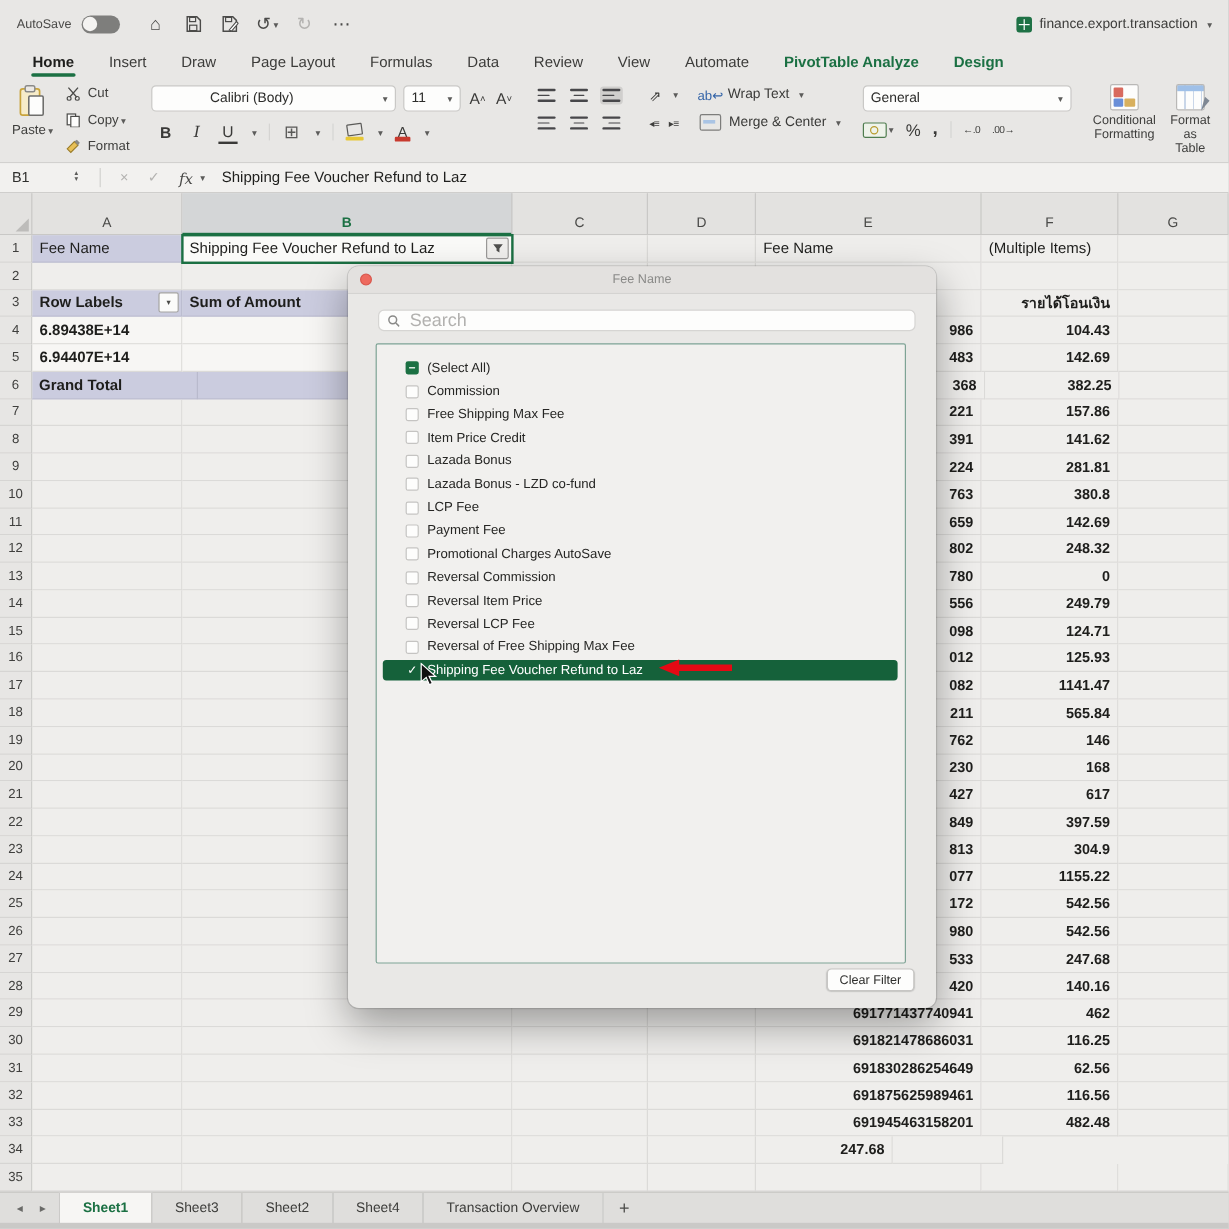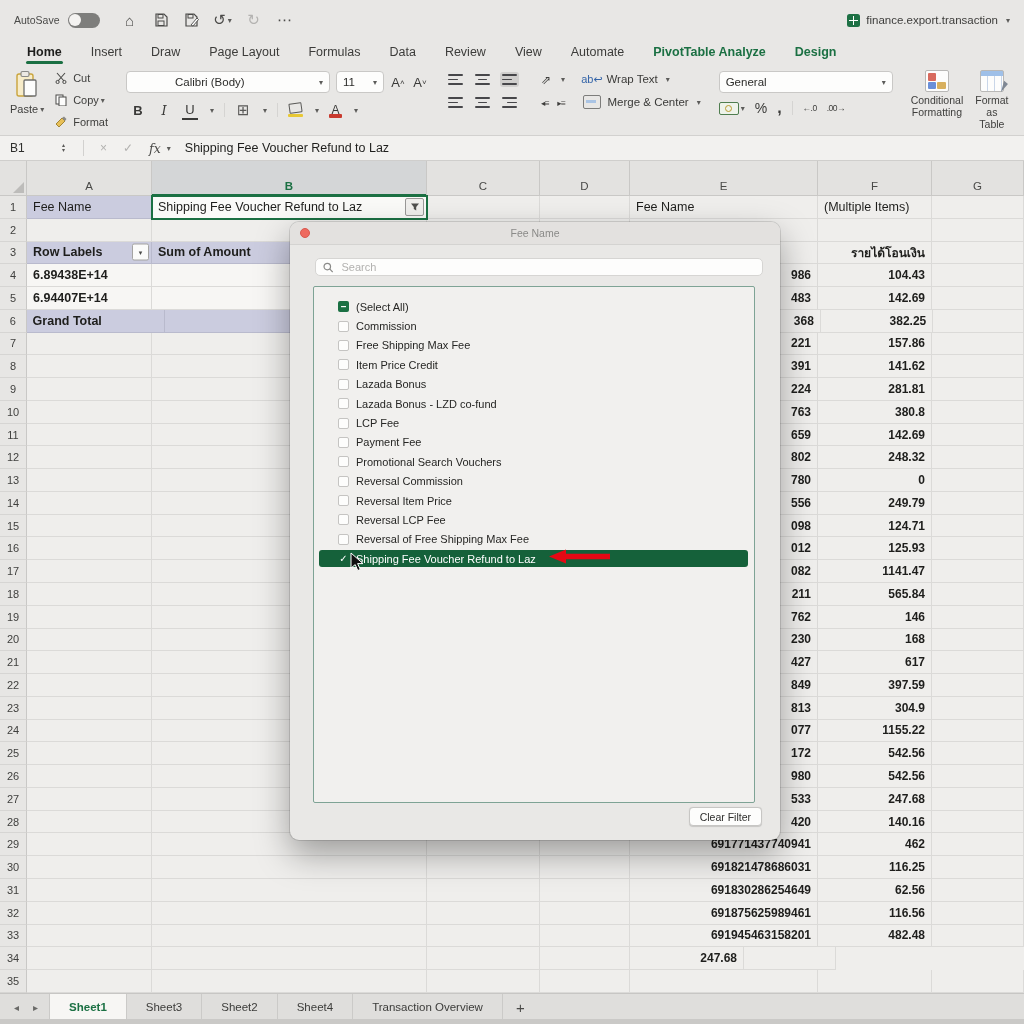--- a/index.html
+++ b/index.html
@@ -110,21 +110,21 @@
   .cell.selcell{background:#fafaf8;outline:2px solid #1b7043;outline-offset:-1px;z-index:3;overflow:visible;}
   .filterbtn{position:absolute;right:2px;top:50%;transform:translateY(-50%);width:17px;height:16px;background:#f0efed;border:1px solid #9a9998;border-radius:2px;display:flex;align-items:center;justify-content:center;}
   .ddbtn{position:absolute;right:2px;top:50%;transform:translateY(-50%);width:15px;height:15px;background:#fbfbfa;border:1px solid #a5a4a2;border-radius:2px;font-size:7px;color:#4a4a48;display:flex;align-items:center;justify-content:center;}
   .ct{white-space:nowrap;}
 
   
   .dialog{position:absolute;left:290px;top:222px;width:490px;height:618px;background:#e9e8e6;border-radius:9px;box-shadow:0 14px 34px rgba(0,0,0,.35), 0 0 0 1px rgba(0,0,0,.12);z-index:10;}
   .dtitle{height:22px;background:#e3e1df;border-radius:9px 9px 0 0;border-bottom:1px solid #d4d3d1;display:flex;align-items:center;justify-content:center;font-size:10.5px;color:#8a8a88;position:relative;}
   .closedot{position:absolute;left:10px;top:6px;width:10px;height:10px;border-radius:50%;background:#ee6a5f;border:.5px solid #d9584e;box-sizing:border-box;}
   .dsearch{position:absolute;left:25px;right:17px;top:36px;height:18px;background:#fdfdfc;border:1px solid #d6d5d3;border-radius:5px;display:flex;align-items:center;padding:0 7px;gap:6px;box-sizing:border-box;}
-  .dsearch input{border:0;outline:0;background:transparent;font-size:11px;color:#3a3a38;width:100%;font-family:"Liberation Sans",sans-serif;}
+  .dsearch input{border:0;outline:0;background:transparent;font-size:15px;color:#3a3a38;width:100%;font-family:"Liberation Sans",sans-serif;}
   .dsearch input::placeholder{color:#b2b1af;}
   .dlist{position:absolute;left:23px;right:25px;top:64px;height:517px;background:#f1f0ee;border:1.5px solid #7ea395;border-radius:2px;box-sizing:border-box;padding-top:10px;overflow:hidden;}
   .ditem{height:19.4px;display:flex;align-items:center;padding-left:24px;font-size:11px;color:#262624;position:relative;}
   .cb{width:11px;height:11px;border-radius:2px;margin-right:7px;display:flex;align-items:center;justify-content:center;font-size:9px;flex:0 0 11px;box-sizing:border-box;}
   .cb.unchecked{background:#fdfdfc;border:1px solid #c5c4c2;}
   .cb.indeterminate{background:#1b7043;color:#fff;font-weight:700;font-size:10px;line-height:10px;}
   .ditem.dsel{color:#fff;z-index:1;}
   .ditem.dsel:before{content:"";position:absolute;left:5px;right:6px;top:1px;bottom:1px;background:#15613a;border-radius:3px;z-index:-1;}
   .cb.selected{color:#fff;font-size:10px;}
   .clearfilter{position:absolute;right:18px;top:585px;height:17px;padding:0 10px;background:#fdfdfc;border:1px solid #c7c6c4;border-radius:4px;font-size:10.5px;color:#2e2e2c;display:flex;align-items:center;box-shadow:0 .5px 1px rgba(0,0,0,.15);}
@@ -944,21 +944,21 @@
         <div class="ditem">
           <span class="cb unchecked"></span>
           <span>LCP Fee</span>
         </div>
         <div class="ditem">
           <span class="cb unchecked"></span>
           <span>Payment Fee</span>
         </div>
         <div class="ditem">
           <span class="cb unchecked"></span>
-          <span>Promotional Search Vouchers</span>
+          <span>Promotional Charges AutoSave</span>
         </div>
         <div class="ditem">
           <span class="cb unchecked"></span>
           <span>Reversal Commission</span>
         </div>
         <div class="ditem">
           <span class="cb unchecked"></span>
           <span>Reversal Item Price</span>
         </div>
         <div class="ditem">

